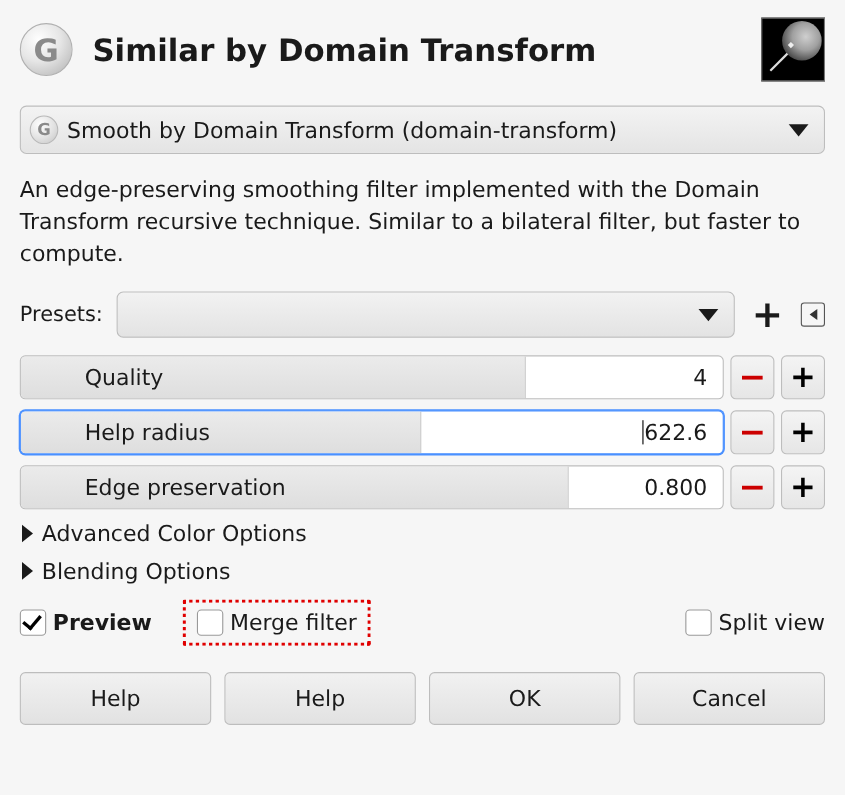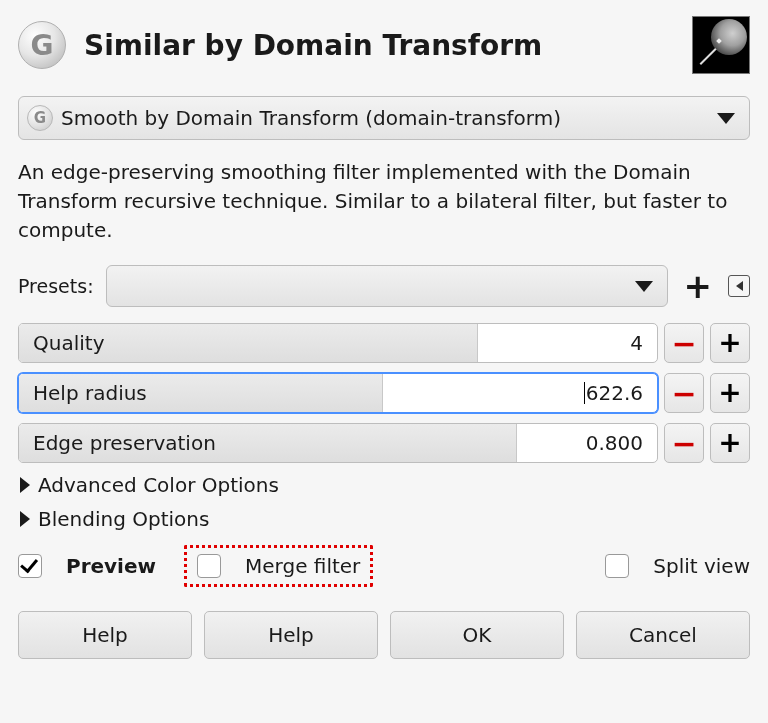--- a/index.html
+++ b/index.html
@@ -154,20 +154,21 @@
   }
   .slider-box {
     flex: 1;
     position: relative;
     border: 1px solid #bdbdbd;
     border-radius: 5px;
     background: #fff;
     display: flex;
     align-items: center;
     overflow: hidden;
+    padding-left: 44px;
   }
   .slider-box.focused {
     border: 1px solid #4a90ff;
     box-shadow: 0 0 0 1px #4a90ff;
   }
   .slider-fill {
     position: absolute;
     left: 0; top: 0; bottom: 0;
     background: linear-gradient(#ebebeb, #dedede);
     border-right: 1px solid #c8c8c8;
@@ -210,21 +211,21 @@
   }
 
   .check-row {
     display: flex;
     align-items: center;
     gap: 28px;
     margin-top: 14px;
     margin-bottom: 24px;
   }
   .chk-wrap {
-    display:flex;align-items:flex-start;gap:24px;
+    display:flex;align-items:flex-start;gap:6px;
   }
   .chk {
     width: 24px; height: 24px;
     border: 1px solid #999;
     border-radius: 4px;
     background: #fff;
     display:flex;align-items:center;justify-content:center;
   }
   .chk.checked::after{
     content:"";

